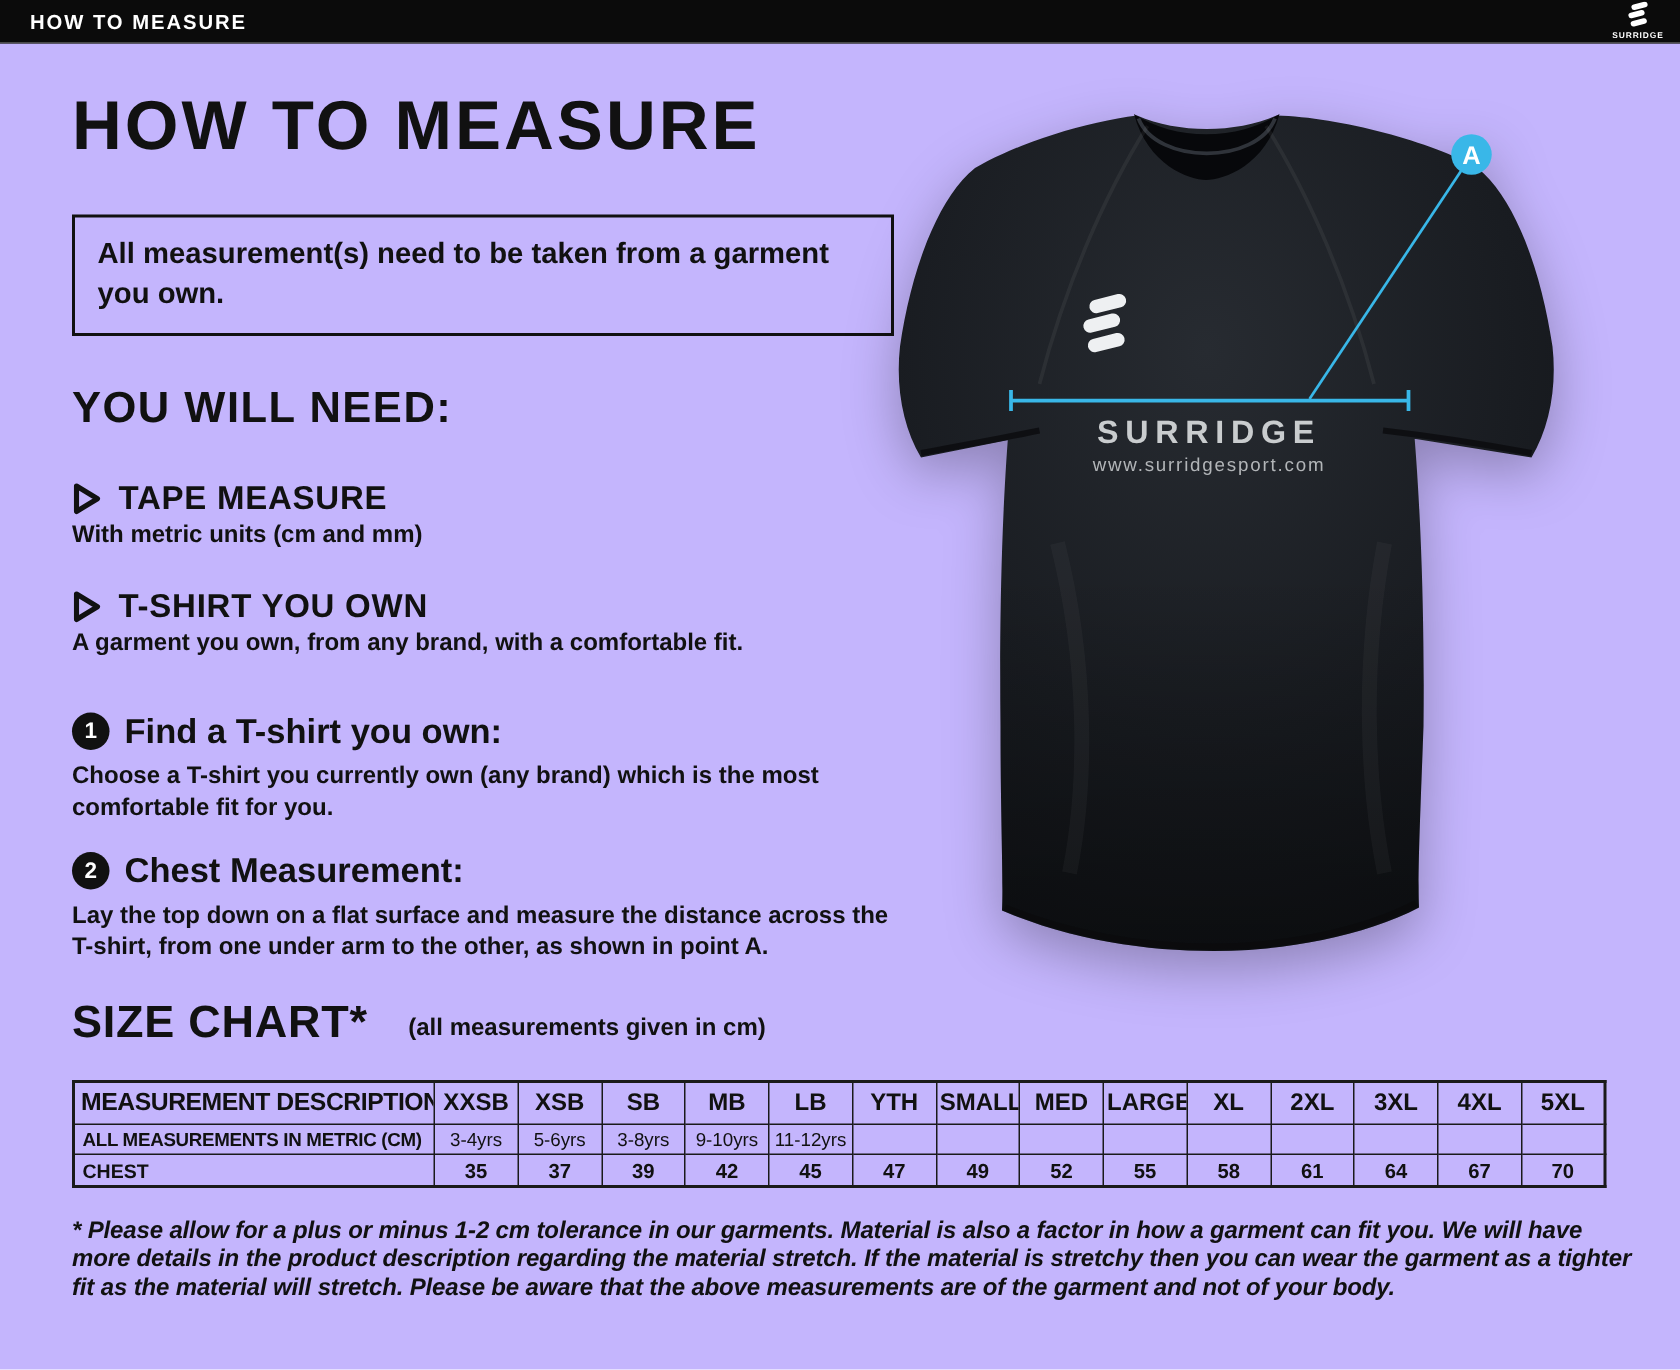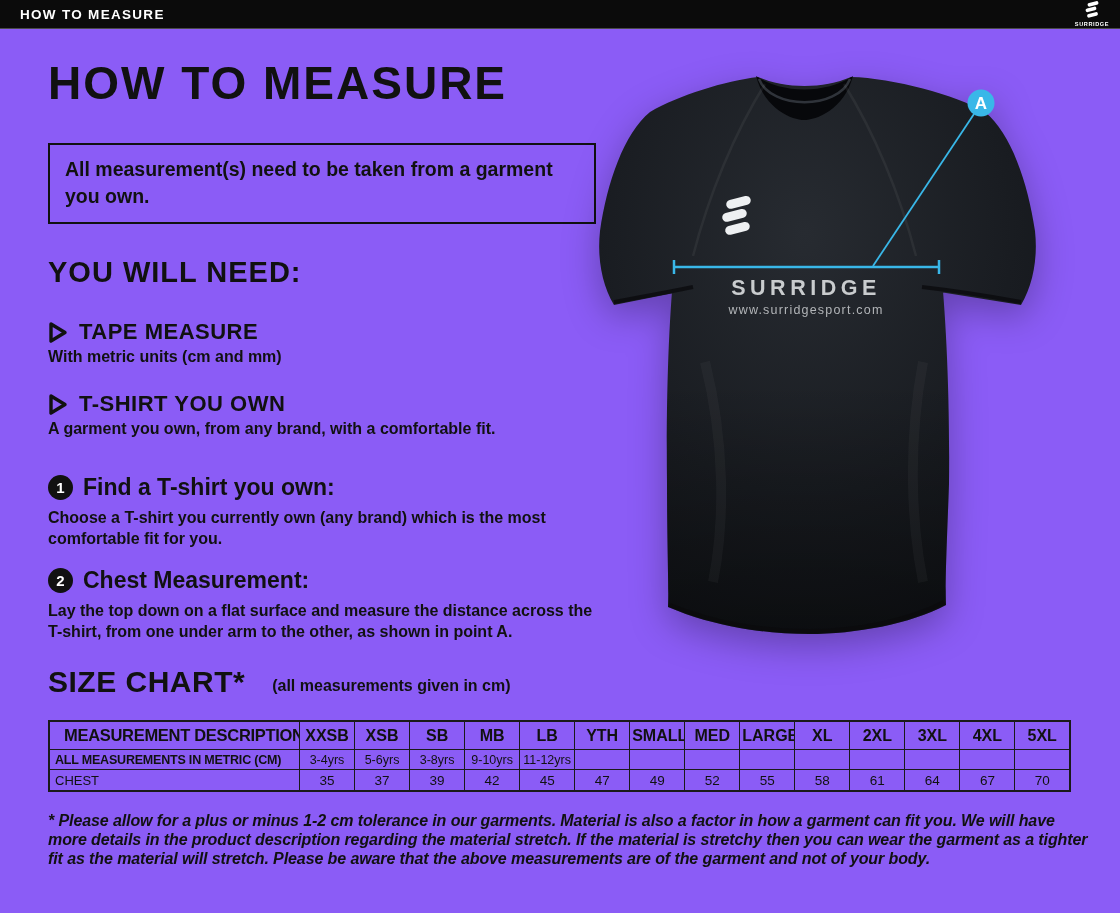--- a/index.html
+++ b/index.html
@@ -1,16 +1,16 @@
 <!DOCTYPE html>
 <html><head>
 <meta charset="utf-8">
 <style>
   html,body{margin:0;padding:0;background:#fff;}
-  #root{position:relative;width:1120px;height:913px;background:#8b5cf6;overflow:hidden;
+  #root{position:relative;width:1120px;height:913px;background:#c4b5fd;overflow:hidden;
         font-family:"Liberation Sans",sans-serif;color:#111;}
 
   
   .topbar{position:absolute;left:0;top:0;width:1120px;height:29px;background:#0b0b0b;
           border-bottom:1.5px solid #4a4a4a;display:flex;align-items:center;
           justify-content:space-between;box-sizing:border-box;padding:0 6px 0 20px;}
   .topbar-title{color:#fff;font-weight:bold;font-size:13.5px;letter-spacing:1.3px;}
   .topbar-logo{display:flex;align-items:center;margin-right:4px;}
 
   
@@ -39,25 +39,25 @@
   .size-chart-heading{position:absolute;left:48px;top:667px;display:flex;align-items:flex-end;gap:27px;}
   .sch-main{font-size:30px;font-weight:bold;letter-spacing:.5px;line-height:1;}
   .sch-sub{font-size:16px;font-weight:bold;padding-bottom:2px;}
 
   
   table.size-chart{position:absolute;left:48px;top:720px;width:1023px;border-collapse:collapse;
                    table-layout:fixed;border:2.5px solid #1a1a1a;}
   .size-chart th,.size-chart td{border:1.6px solid #1a1a1a;text-align:center;white-space:nowrap;
                    overflow:hidden;padding:0 2px;}
   .size-chart thead th{font-size:16px;font-weight:bold;height:27px;}
-  .size-chart th.desc-col{text-align:left;padding-left:14px;font-size:16.5px;letter-spacing:-.3px;width:233px;border-radius:14px;}
+  .size-chart th.desc-col{text-align:left;padding-left:4px;font-size:16.5px;letter-spacing:-.3px;width:233px;border-radius:14px;}
   .size-chart td.row-label{text-align:left;padding-left:5px;}
   .size-chart tr.metric-row td{font-size:12.5px;height:19px;font-weight:normal;}
   .size-chart tr.metric-row td.row-label{font-weight:bold;letter-spacing:-.2px;font-size:12.5px;}
-  .size-chart tr.chest-row td{font-size:13.5px;height:20px;font-weight:normal;}
+  .size-chart tr.chest-row td{font-size:13.5px;height:20px;font-weight:bold;}
   .size-chart tr.chest-row td.row-label{font-size:13px;}
 
   .footnote{position:absolute;left:48px;top:811px;width:1045px;font-size:16px;font-weight:bold;
             font-style:italic;line-height:19px;letter-spacing:-.1px;}
 
   
   .shirt-svg{position:absolute;left:593px;top:62px;width:450px;height:580px;
              filter:drop-shadow(0 12px 18px rgba(0,0,0,.28));}
 </style>
 </head>

